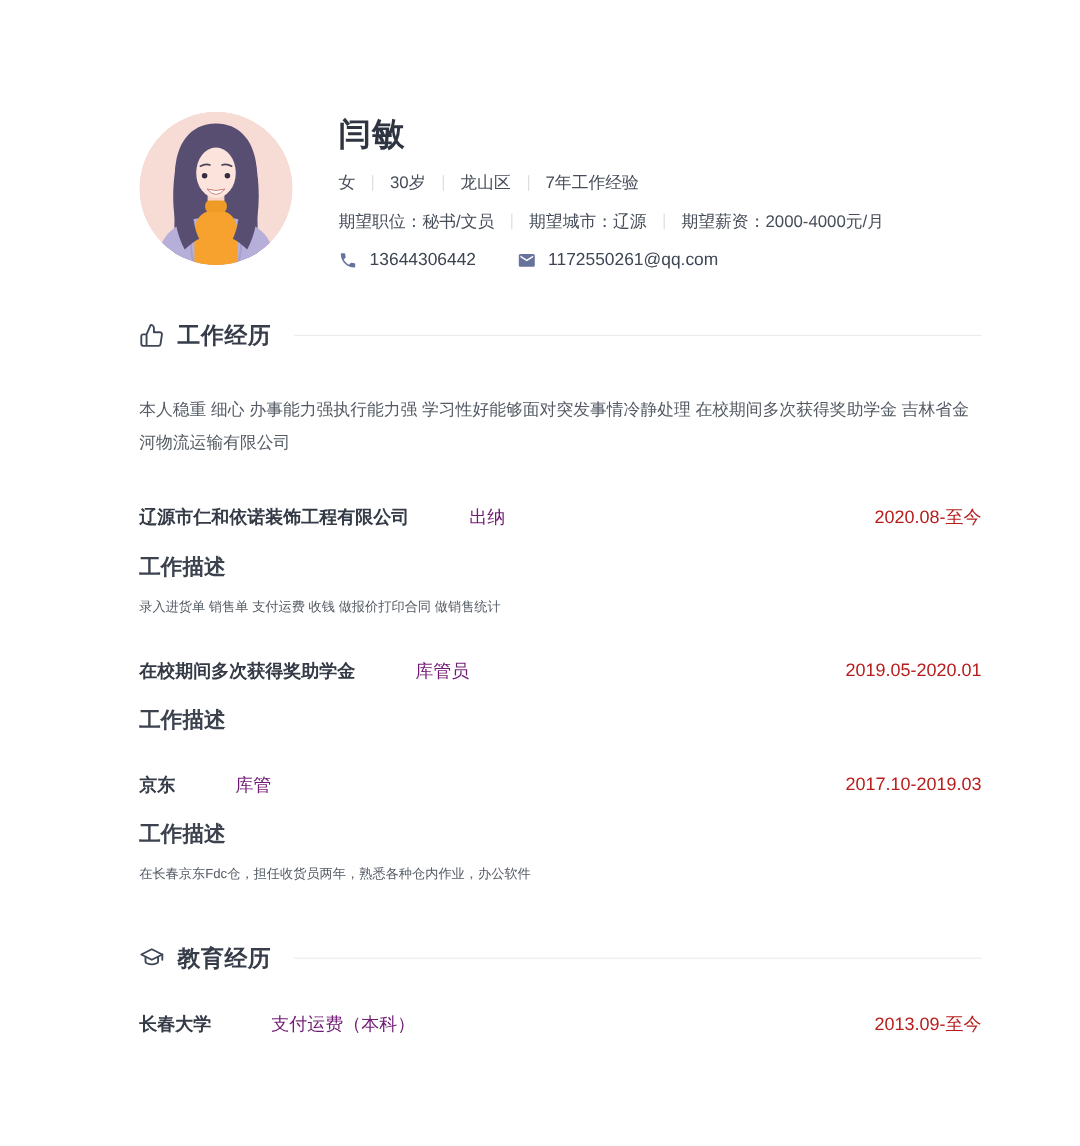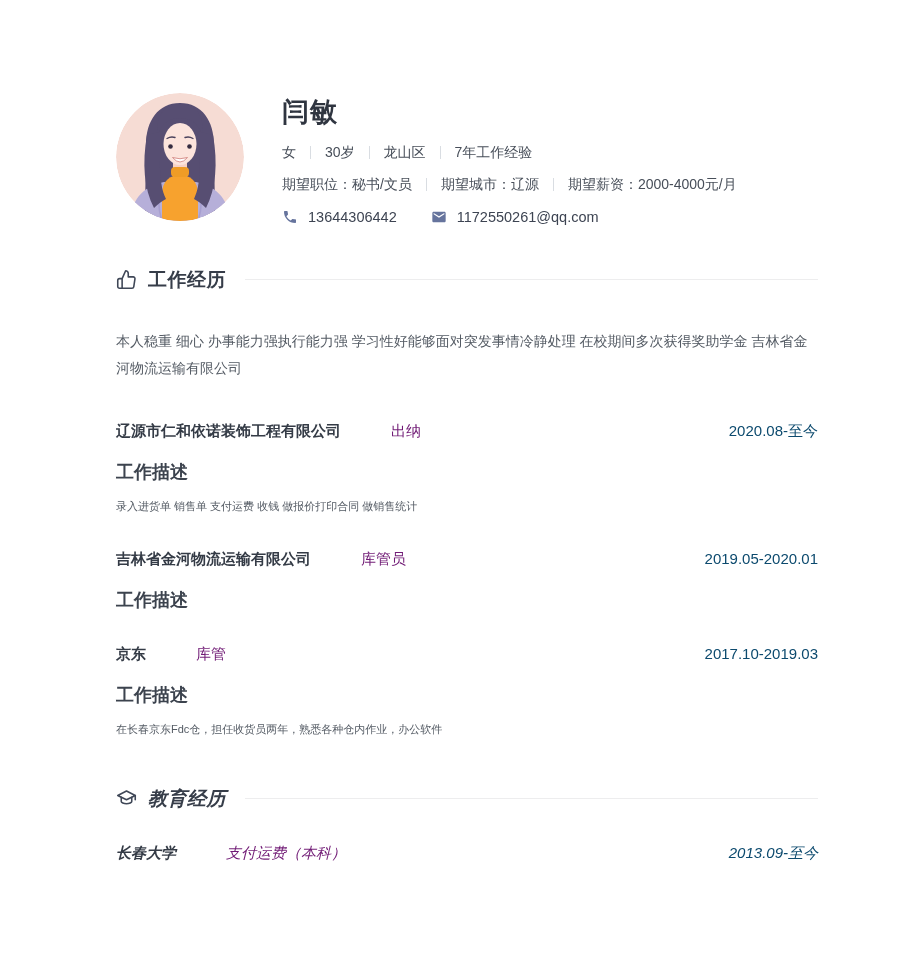--- a/index.html
+++ b/index.html
@@ -34,21 +34,21 @@
   .section-title { font-size:19px; font-weight:bold; color:#363d49; letter-spacing:0.5px; }
   .section-rule { flex:1; height:1px; background:#ededee; margin-left:19px; }
 
   .strength-text { margin-top:35px; font-size:14px; line-height:27px; color:#545b64; }
 
   .entries { margin-top:31px; }
   .entry { margin-bottom:33px; }
   .entry-head { display:flex; align-items:flex-start; }
   .entry-org { font-size:15px; font-weight:bold; color:#343b46; }
   .entry-role { font-size:15px; color:#701a75; margin-left:50px; }
-  .entry-period { margin-left:auto; font-size:15px; color:#0c4a6e; }
+  .entry-period { margin-left:auto; font-size:15px; color:#b91c1c; }
   .desc-label { margin-top:19px; font-size:18px; font-weight:bold; color:#3c434e; }
   .desc-text { margin-top:12px; font-size:11px; color:#545b64; line-height:21px; }
 
   .edu-entries { margin-top:32px; }
 </style>
 </head>
 <body>
 
 <div class="page">
 
@@ -156,41 +156,41 @@
           <span class="entry-org">辽源市仁和依诺装饰工程有限公司</span>
           <span class="entry-role">出纳</span>
           <span class="entry-period">2020.08-至今</span>
         </div>
         <div class="desc-label">工作描述</div>
         <div class="desc-text">录入进货单 销售单 支付运费 收钱 做报价打印合同 做销售统计</div>
       </div>
 
       <div class="entry">
         <div class="entry-head">
-          <span class="entry-org">吉林省金河物流运输有限公司</span>
+          <span class="entry-org">在校期间多次获得奖助学金</span>
           <span class="entry-role">库管员</span>
           <span class="entry-period">2019.05-2020.01</span>
         </div>
         <div class="desc-label">工作描述</div>
       </div>
 
       <div class="entry" style="margin-bottom:0;">
         <div class="entry-head">
           <span class="entry-org">京东</span>
           <span class="entry-role">库管</span>
           <span class="entry-period">2017.10-2019.03</span>
         </div>
         <div class="desc-label">工作描述</div>
         <div class="desc-text">在长春京东Fdc仓，担任收货员两年，熟悉各种仓内作业，办公软件</div>
       </div>
 
     </div>
   </div>
 
-  <div class="section" style="margin-top:46px;font-style:italic;">
+  <div class="section" style="margin-top:46px;">
     <div class="section-header">
       <span class="section-icon">
         <svg viewBox="0 0 24 24">
             <path d="M22 8.5 12 3.5 2 8.5l10 5 10-5z"></path>
             <path d="M6 10.7v4.6c0 1.2 2.7 2.6 6 2.6s6-1.4 6-2.6v-4.6"></path>
             <path d="M22 8.5v5"></path>
           </svg>
       </span>
       <span class="section-title">教育经历</span>
       <span class="section-rule"></span>

